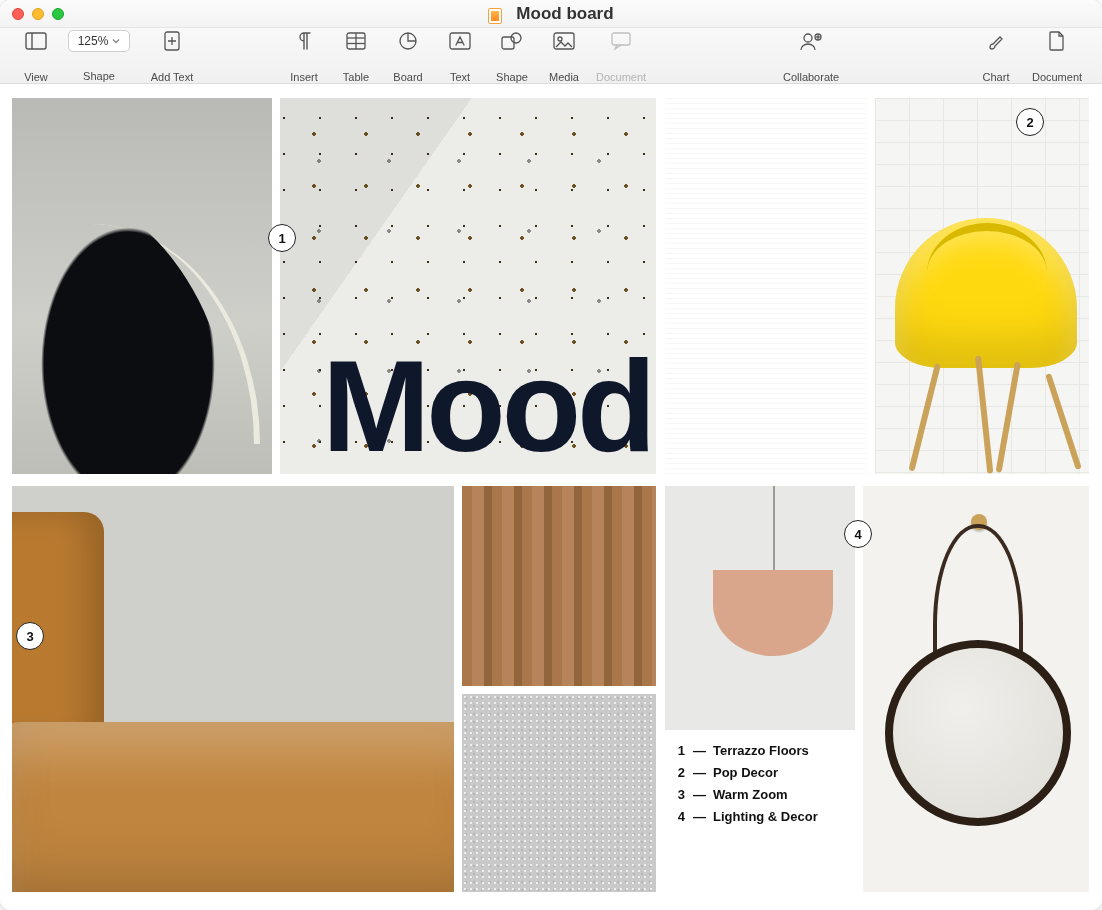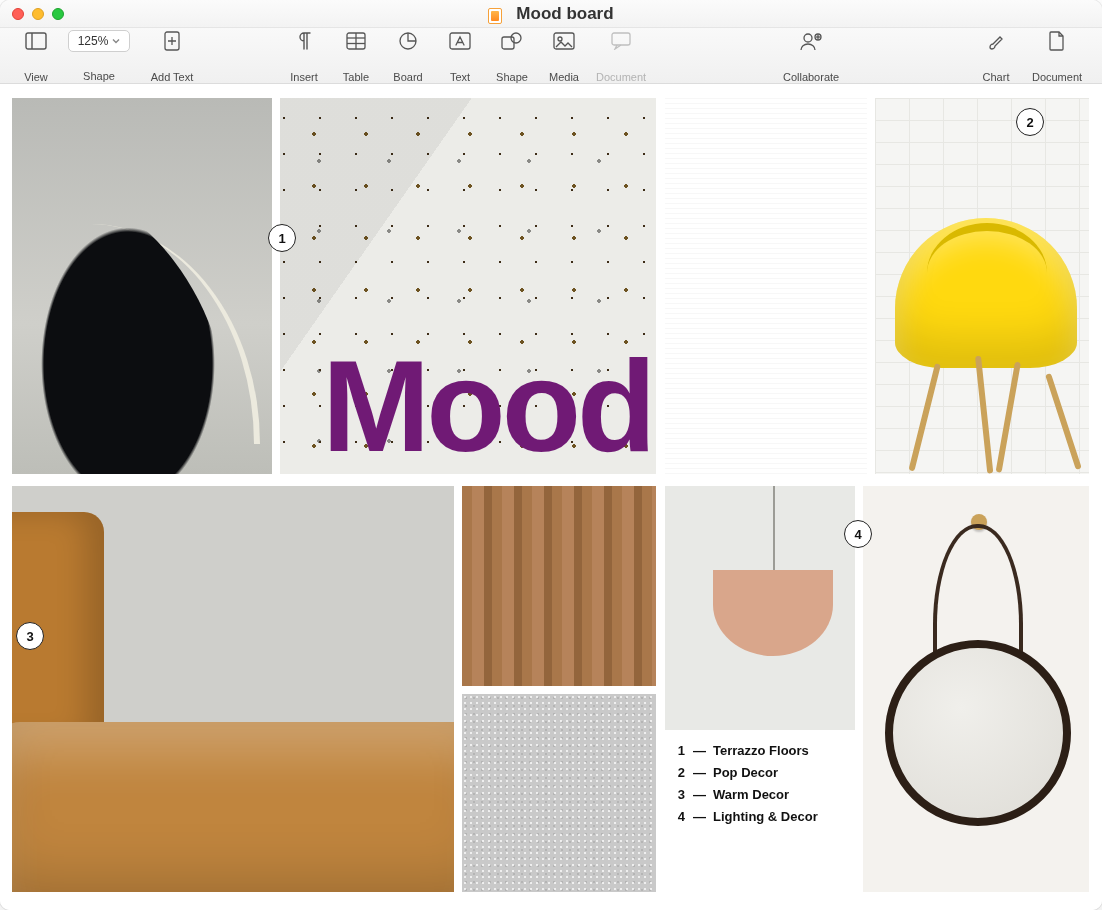--- a/index.html
+++ b/index.html
@@ -69,21 +69,21 @@
   .t-legend .row { display:flex; align-items:center; gap:8px; font-size:13px; font-weight:700; color:#111; line-height:1.7;}
   .t-legend .n { width:14px; text-align:right; }
   .t-legend .dash { letter-spacing: -1px; }
 
   .t-mirror { left:851px; top:388px; width:226px; height:406px; background:#f4f2ee; overflow:hidden;}
   .peg{position:absolute; left:108px; top:28px; width:16px; height:16px; border-radius:50%; background:#caa25a; box-shadow:0 2px 2px rgba(0,0,0,.2);}
   .strap{position:absolute; left:70px; top:38px; width:90px; height:140px; border:4px solid #3a2a1f; border-bottom:none; border-radius: 44px 44px 0 0 / 100px 100px 0 0;}
   .mirror{position:absolute; left:22px; top:154px; width:186px; height:186px; border-radius:50%; border:8px solid #2c1f16; background: radial-gradient(circle at 40% 35%, #f0efeb, #dedcd6);}
 
   
-  .headline { position:absolute; left:310px; top:246px; font-size:130px; font-weight:800; letter-spacing:-4px; line-height:.96; color:#701a75; font-family: "Helvetica Neue", Arial, sans-serif; pointer-events:none;}
+  .headline { position:absolute; left:310px; top:246px; font-size:130px; font-weight:800; letter-spacing:-4px; line-height:.96; color:#0f172a; font-family: "Helvetica Neue", Arial, sans-serif; pointer-events:none;}
   .headline .l1 { display:block; }
   .headline .l2 { display:block; }
 
   
   .b1 { left:256px; top:126px; }
   .b2 { left:1004px; top:10px; }
   .b3 { left:4px; top:524px; }
   .b4 { left:832px; top:422px; }
 
 </style>
@@ -280,21 +280,21 @@
             <span>Terrazzo Floors</span>
           </div>
         <div class="row">
             <span class="n">2</span>
             <span class="dash">—</span>
             <span>Pop Decor</span>
           </div>
         <div class="row">
             <span class="n">3</span>
             <span class="dash">—</span>
-            <span>Warm Decor</span>
+            <span>Warm Zoom</span>
           </div>
         <div class="row">
             <span class="n">4</span>
             <span class="dash">—</span>
             <span>Lighting &amp; Decor</span>
           </div>
       </div>
 
       <div class="tile t-mirror">
         <div class="peg"></div>

